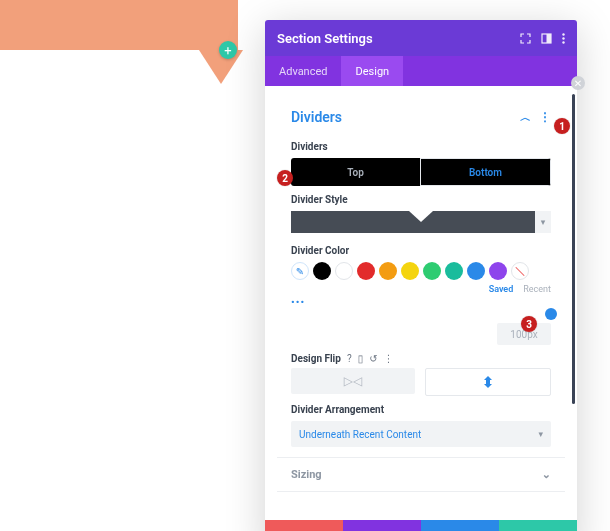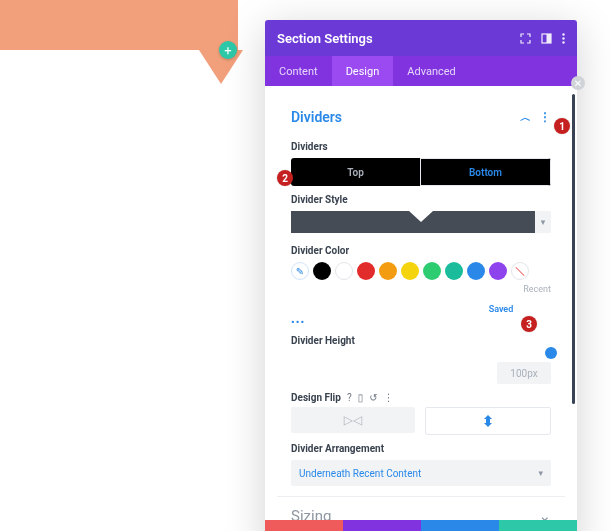--- a/index.html
+++ b/index.html
@@ -15,38 +15,38 @@
   .tabs{background:#8133e0;display:flex;height:30px;}
   .tab{padding:0 14px;display:flex;align-items:center;color:rgba(255,255,255,.8);font-size:11px;cursor:pointer;}
   .tab.active{background:#9a4af0;color:#fff;}
   .tabs-close{position:absolute;right:-8px;top:56px;width:14px;height:14px;border-radius:50%;background:#d0d3d8;color:#fff;font-size:10px;display:flex;align-items:center;justify-content:center;}
   .body{padding:12px;max-height:410px;overflow:hidden;position:relative;}
   .scrollbar{position:absolute;right:2px;top:8px;width:3px;height:310px;background:#3a4356;border-radius:2px;}
   .sec-head{padding:10px 14px;display:flex;align-items:center;justify-content:space-between;}
   .sec-head.big{color:#2a89e8;font-weight:600;font-size:14px;}
   .sec-head .caret{color:#2a89e8;font-size:11px;}
   .sec-head .dots{color:#2a89e8;margin-left:8px;font-size:12px;}
-  .sec-head.gray{color:#8d96a2;font-weight:400;font-size:15px;border-top:1px solid #eceef1;}
+  .sec-head.gray{color:#8d96a2;font-weight:700;font-size:11px;border-top:1px solid #eceef1;}
   .lbl{font-size:10px;font-weight:700;color:#39424f;margin:6px 14px 6px;}
   .seg{display:flex;margin:0 14px;border-radius:3px;overflow:hidden;height:28px;}
   .seg>div{flex:1;display:flex;align-items:center;justify-content:center;font-size:10px;font-weight:600;cursor:pointer;}
   .seg .off{background:#000000;color:#aab1bb;}
   .seg .on{background:#000000;border:1px solid #e5e8ec;color:#2a89e8;}
   .style-sel{margin:6px 14px 0;height:22px;position:relative;border-radius:2px;overflow:visible;}
   .style-bar{position:absolute;left:0;top:0;right:16px;height:22px;background:#464c55;}
   .style-notch{position:absolute;left:50%;top:0;margin-left:-12px;width:0;height:0;border-left:12px solid transparent;border-right:12px solid transparent;border-top:11px solid #fff;}
   .style-dd{position:absolute;right:0;top:0;width:16px;height:22px;background:#f1f3f5;display:flex;align-items:center;justify-content:center;color:#8d96a2;font-size:9px;}
   .swatches{display:flex;gap:4px;margin:4px 14px 4px;align-items:center;}
   .sw{width:18px;height:18px;border-radius:50%;cursor:pointer;box-sizing:border-box;}
   .sw.picker{border:1px solid #cfe5fb;background:#fff;display:flex;align-items:center;justify-content:center;color:#2a89e8;font-size:10px;}
   .sw.out{border:1px solid #e2e5e9;background:#fff;}
   .sw.none{background:#fff;border:1px solid #e2e5e9;position:relative;}
   .sw.none::after{content:"";position:absolute;left:2px;right:2px;top:50%;height:1px;background:#ef5a5a;transform:rotate(45deg);}
   .sr-row{display:flex;justify-content:flex-end;gap:10px;margin:2px 14px 2px;font-size:9px;}
-  .sr-row .saved{color:#2a89e8;font-weight:600;margin-top:20px;}
+  .sr-row .saved{color:#2a89e8;font-weight:600;}
   .sr-row .recent{color:#aab1bb;}
   .more-dots{margin:2px 14px 4px;color:#2a89e8;font-size:11px;letter-spacing:1px;}
   .slider-row{display:flex;align-items:flex-end;margin:2px 14px 8px;gap:10px;flex-direction:column;}
   .track{flex:1;height:3px;background:#e7eaee;border-radius:2px;position:relative;}
   .track .fill{position:absolute;left:0;top:0;height:3px;width:25%;background:#2a89e8;border-radius:2px;}
   .thumb{position:absolute;left:25%;top:-5px;width:12px;height:12px;border-radius:50%;background:#2a89e8;margin-left:-6px;}
   .valbox{width:54px;height:22px;background:#f1f3f5;color:#aab1bb;font-size:10px;display:flex;align-items:center;justify-content:center;border-radius:2px;}
   .flip-label-row{display:flex;align-items:center;gap:6px;margin:6px 14px 4px;font-size:10px;font-weight:700;color:#39424f;}
   .flip-label-row .ic{font-weight:400;color:#6d7683;font-size:10px;cursor:pointer;}
   .flip-seg{display:flex;gap:10px;margin:0 14px 8px;}
@@ -91,23 +91,22 @@
             <svg width="3" height="11" viewBox="0 0 3 11">
               <circle cx="1.5" cy="1.5" r="1.2" fill="#fff"></circle>
               <circle cx="1.5" cy="5.5" r="1.2" fill="#fff"></circle>
               <circle cx="1.5" cy="9.5" r="1.2" fill="#fff"></circle>
             </svg>
           </span>
       </div>
     </div>
 
     <div class="tabs">
-      <div class="tab">Content</div>
+      <div class="tab">Advanced</div>
       <div class="tab active">Design</div>
-      <div class="tab">Advanced</div>
     </div>
     <div class="tabs-close">✕</div>
 
     <div class="body">
       <div class="scrollbar"></div>
 
       <div class="sec-head big">
         <span>Dividers</span>
         <span><span class="caret">︿</span><span class="dots">⋮</span></span>
       </div>
@@ -138,21 +137,20 @@
         <div class="sw" style="background:#2a89e8"></div>
         <div class="sw" style="background:#8e44ec"></div>
         <div class="sw none"></div>
       </div>
       <div class="sr-row">
         <span class="saved">Saved</span>
         <span class="recent">Recent</span>
       </div>
       <div class="more-dots">•••</div>
 
-      <div class="lbl">Divider Height</div>
       <div class="slider-row">
         <div class="track">
           <div class="fill"></div>
           <div class="thumb"></div>
         </div>
         <div class="valbox">100px</div>
       </div>
 
       <div class="flip-label-row">
         <span>Design Flip</span>

